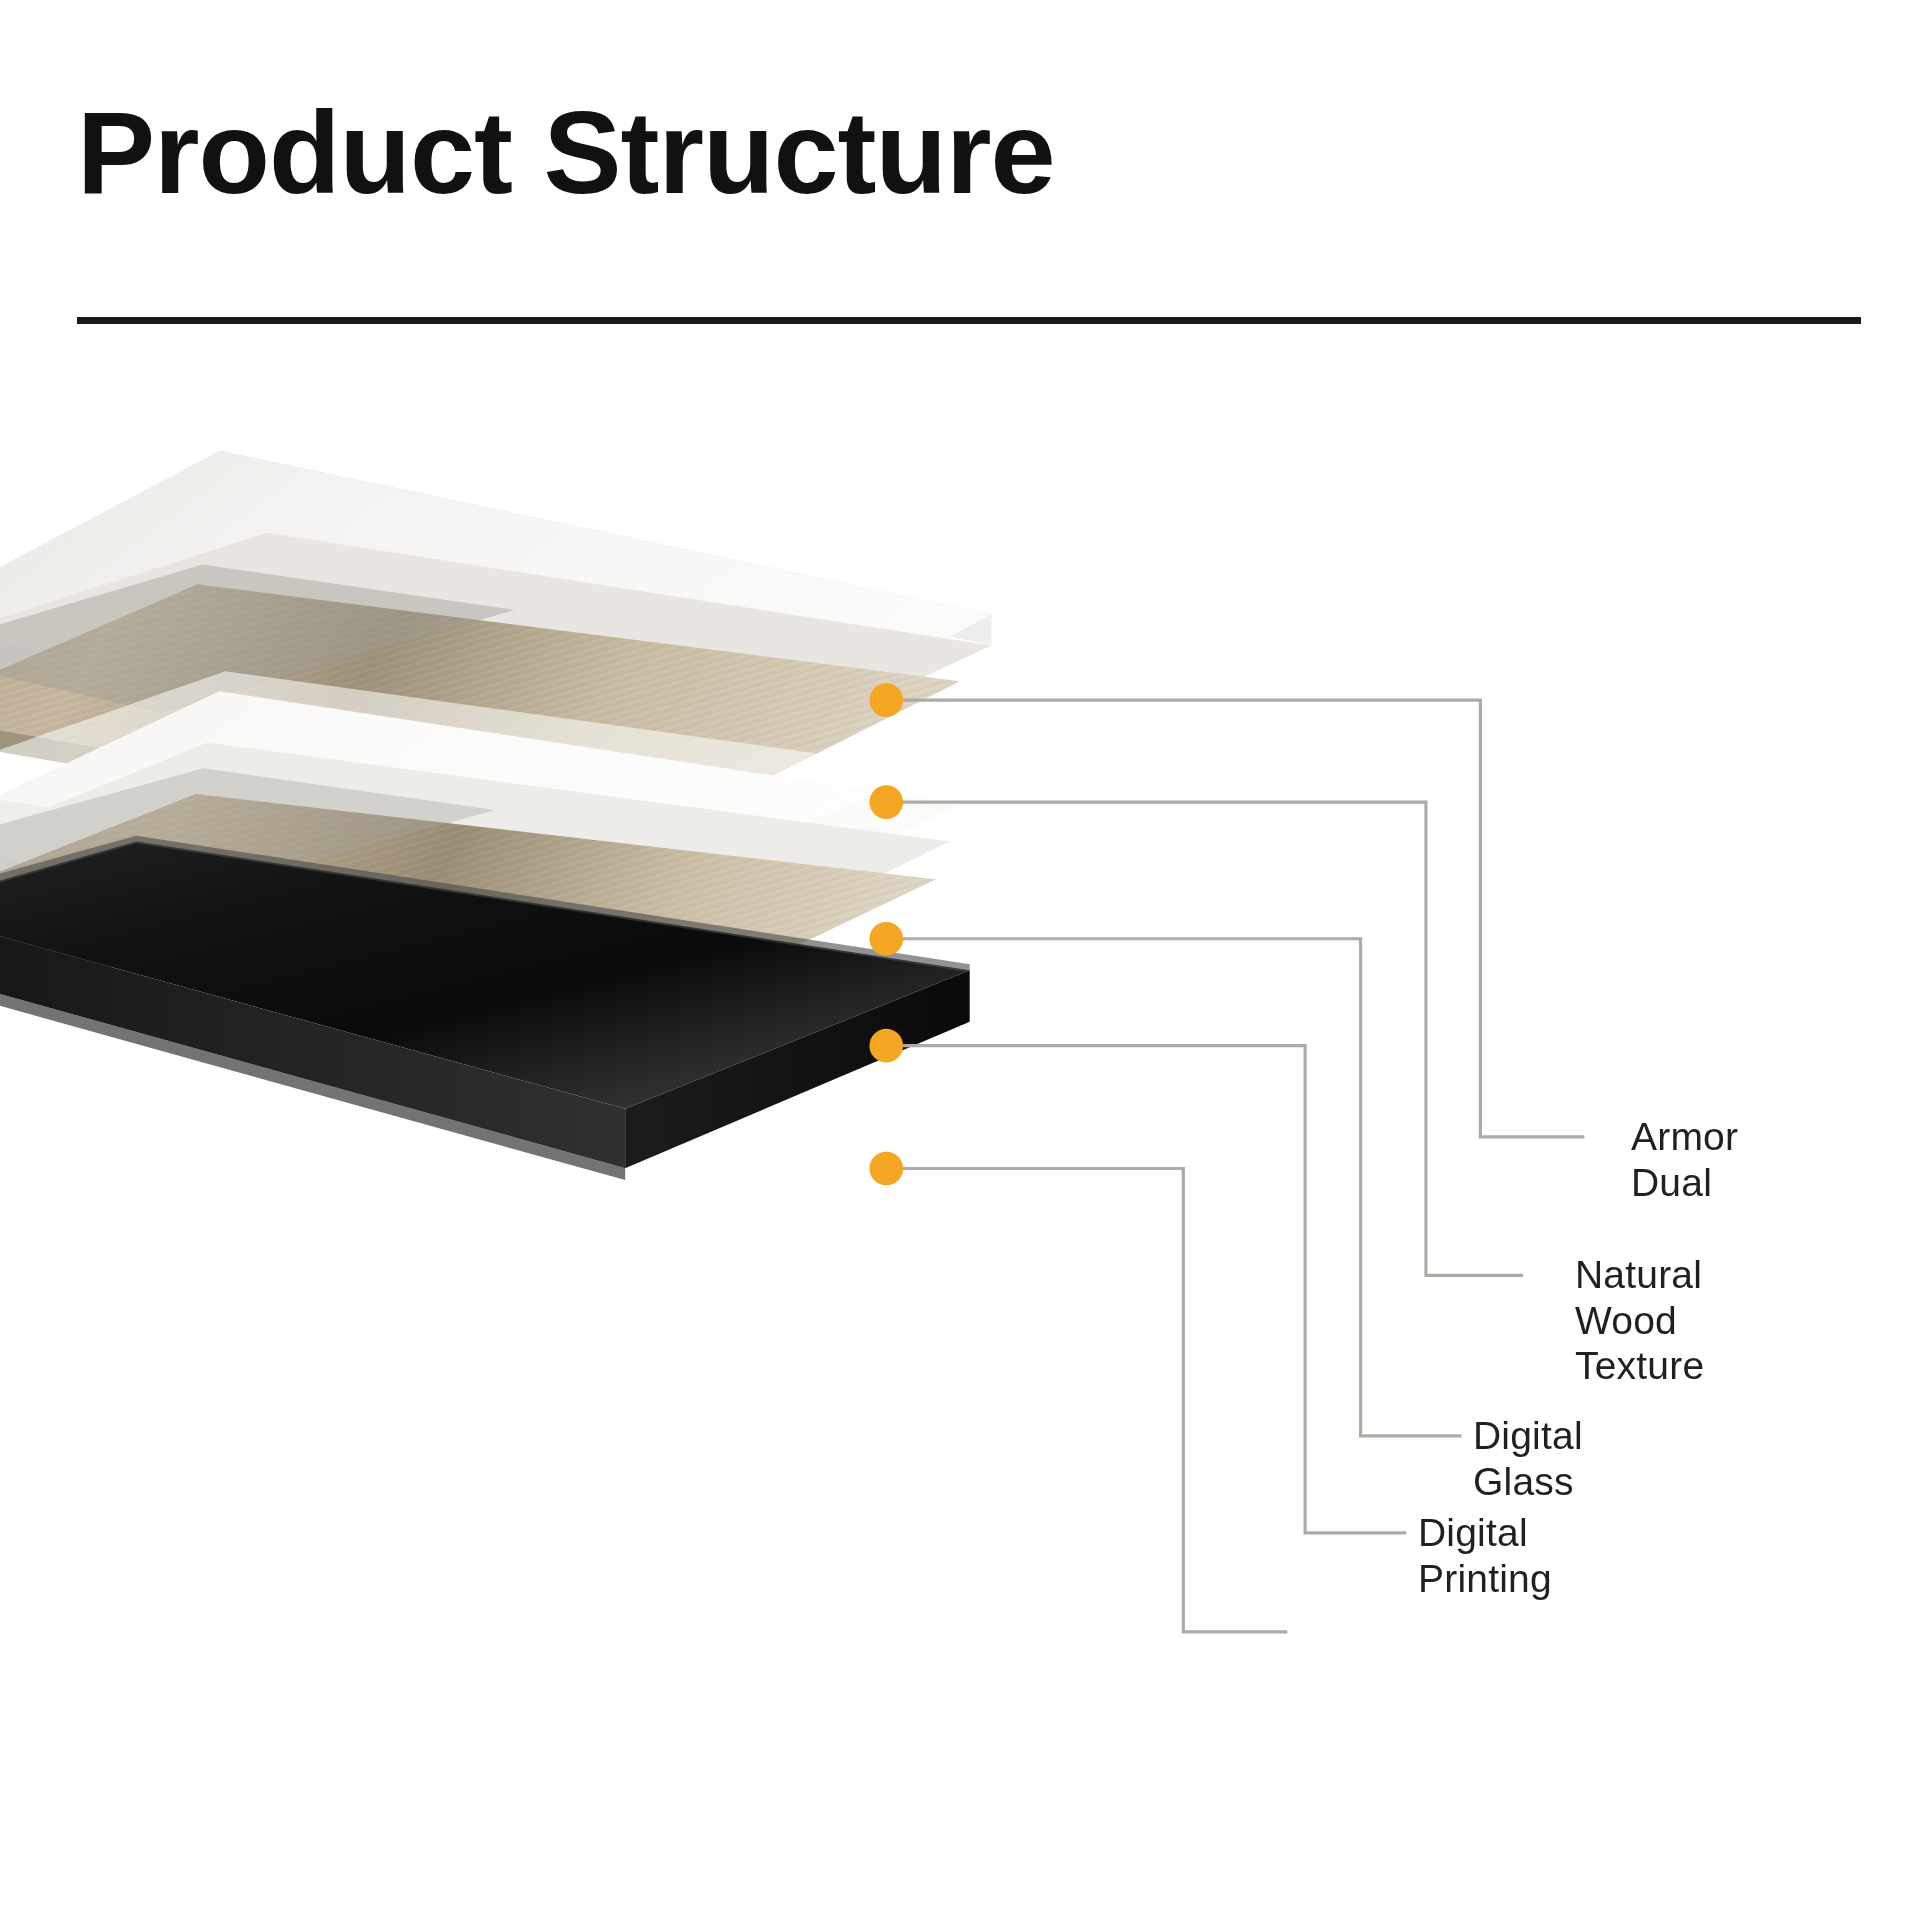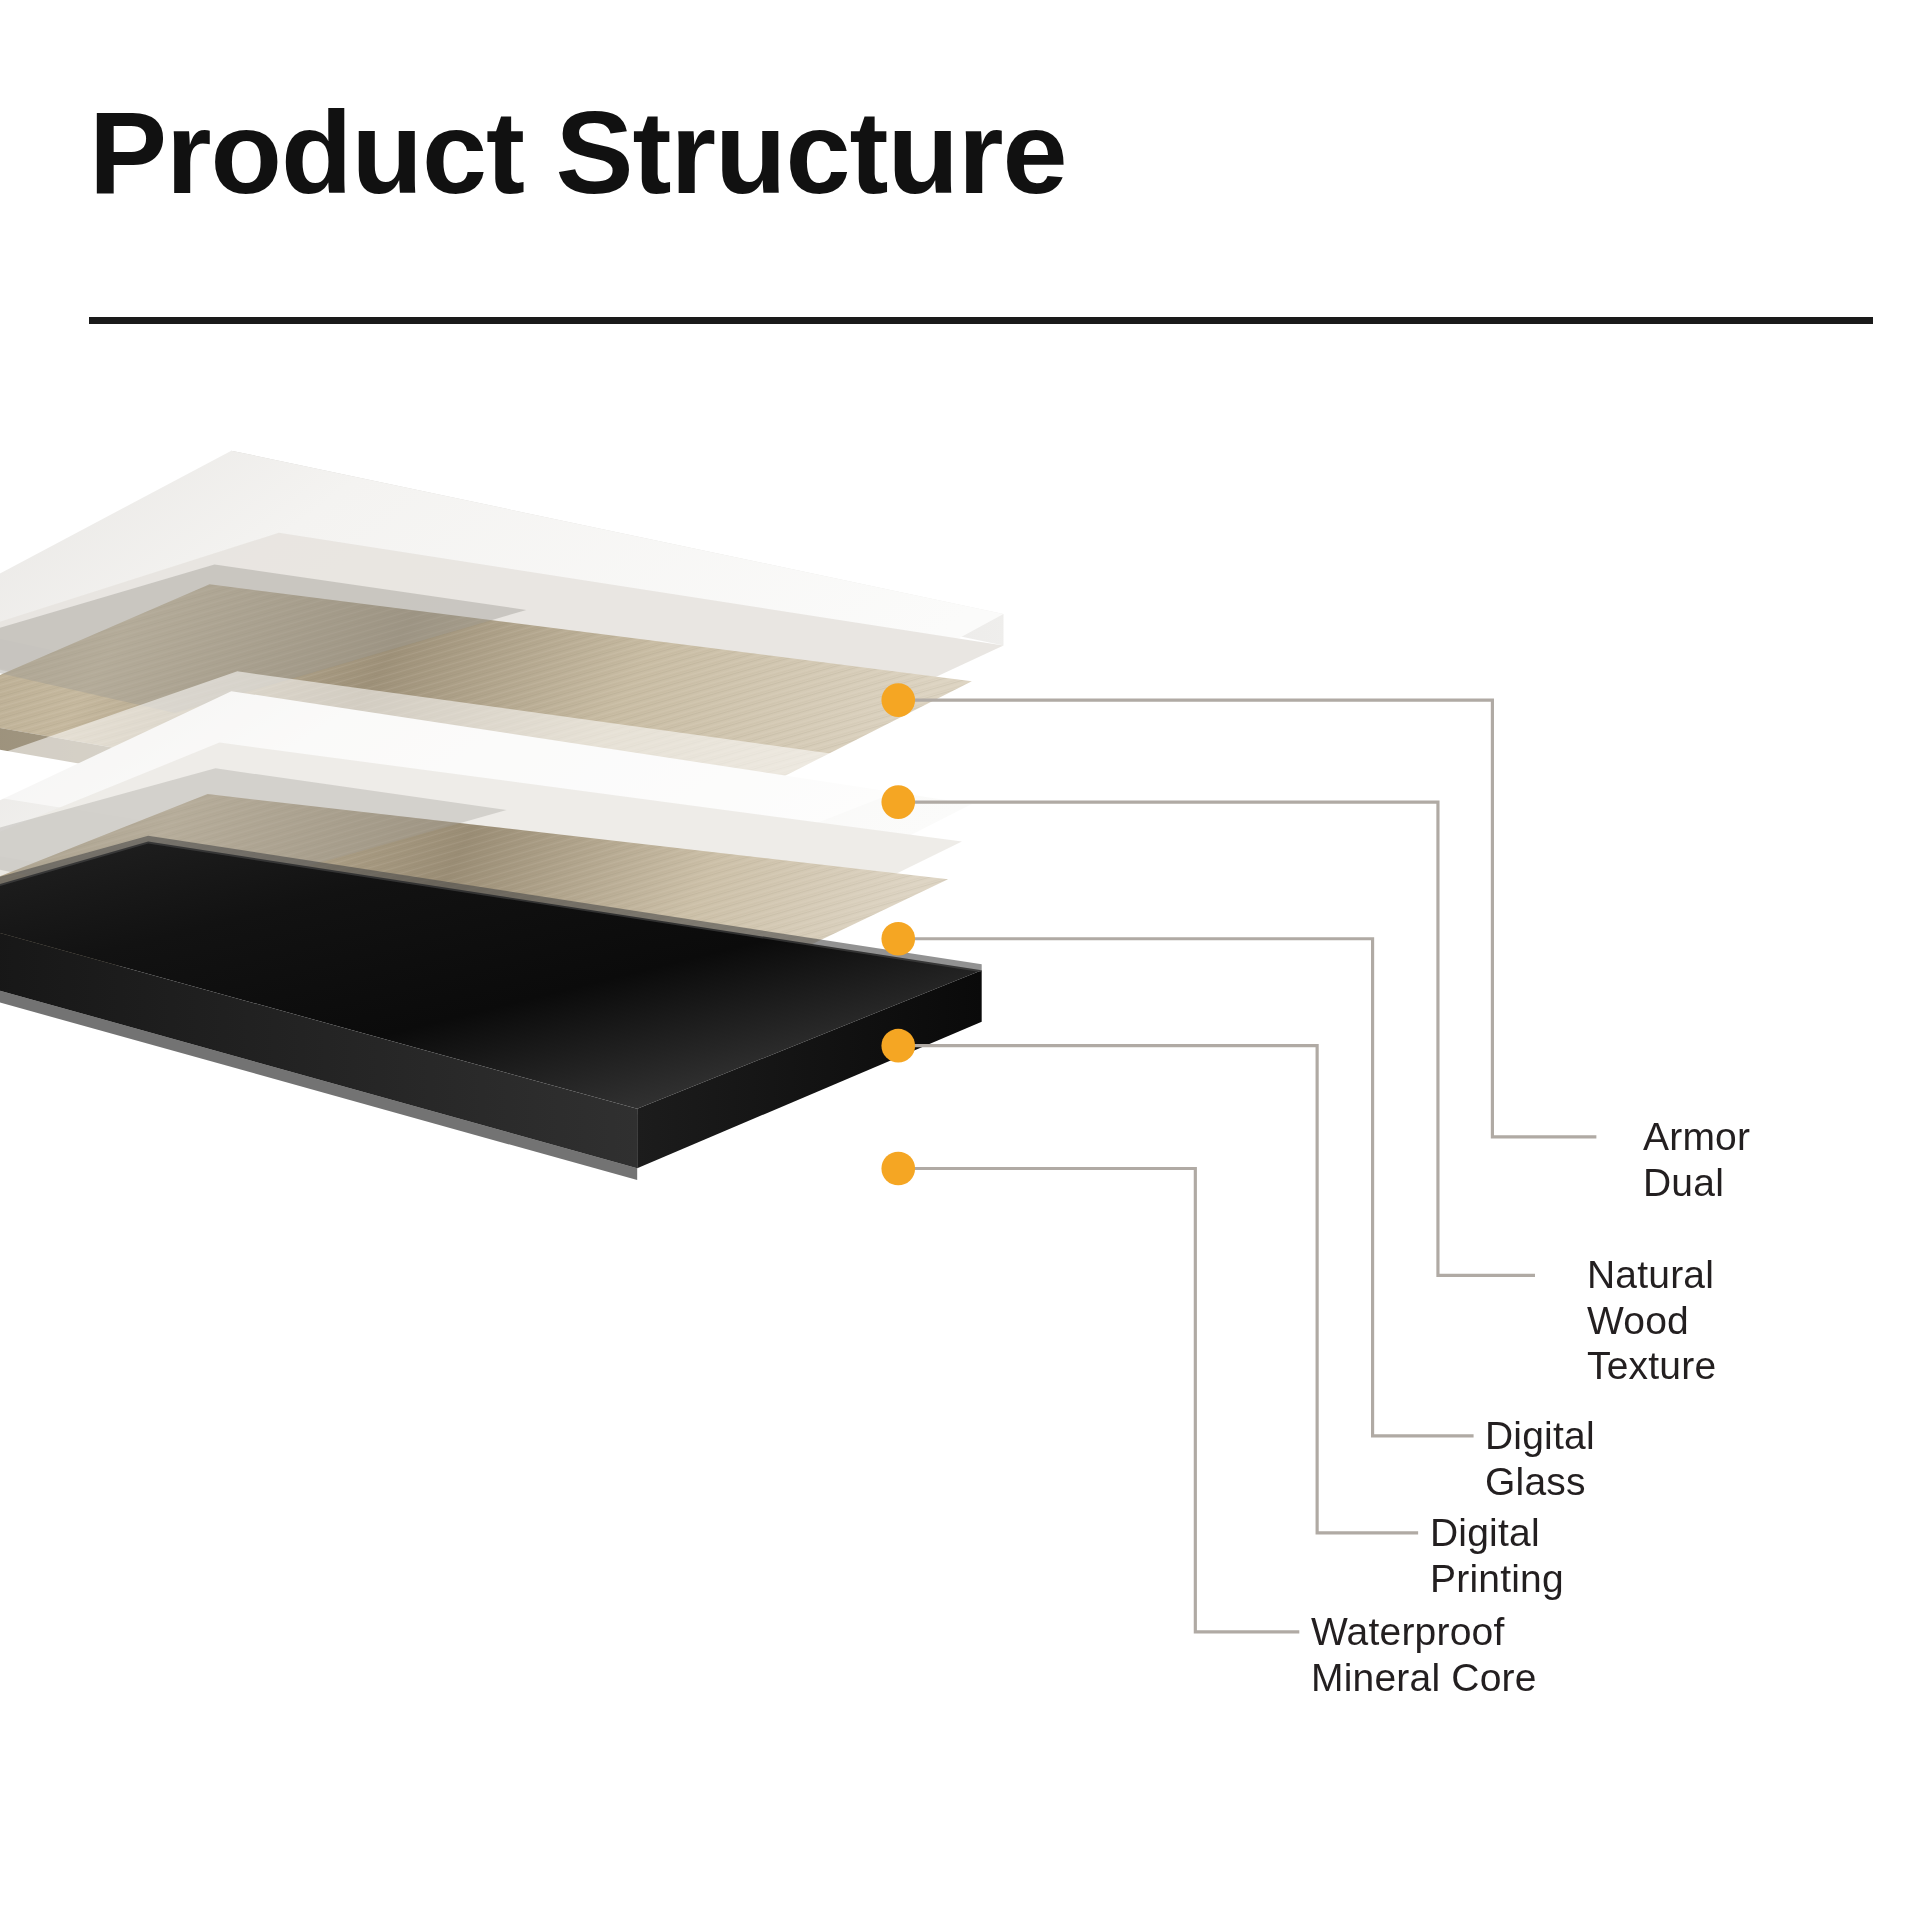--- a/index.html
+++ b/index.html
@@ -10,21 +10,21 @@
   }
   body {
     width: 1927px; height: 1927px;
     font-family: "Liberation Sans", sans-serif;
     overflow: hidden;
     position: relative;
   }
 
   #stage {
     position: absolute;
-    left: 12px; top: 0;
+    left: 0; top: 0;
     width: 1550px; height: 1927px;
     background: #ffffff;
   }
 
   
   .page-title {
     position: absolute;
     left: 77px;
     top: 87px;
     font-size: 117px;
@@ -259,17 +259,16 @@
 
   <div class="callout-label" style="left:1596px; top:1114px;margin-left:35px;">Armor Dual</div>
 
   <div class="callout-label" style="left:1533px; top:1252px;margin-left:42px;">Natural Wood
 Texture</div>
 
   <div class="callout-label" style="left:1473px; top:1413px;">Digital Glass</div>
 
   <div class="callout-label" style="left:1418px; top:1510px;">Digital Printing</div>
 
-  <div class="callout-label" style="left:1299px; top:1609px;">Waterproof Mineral Core</div>
 
 
 </div>
 
 
 </body></html>

